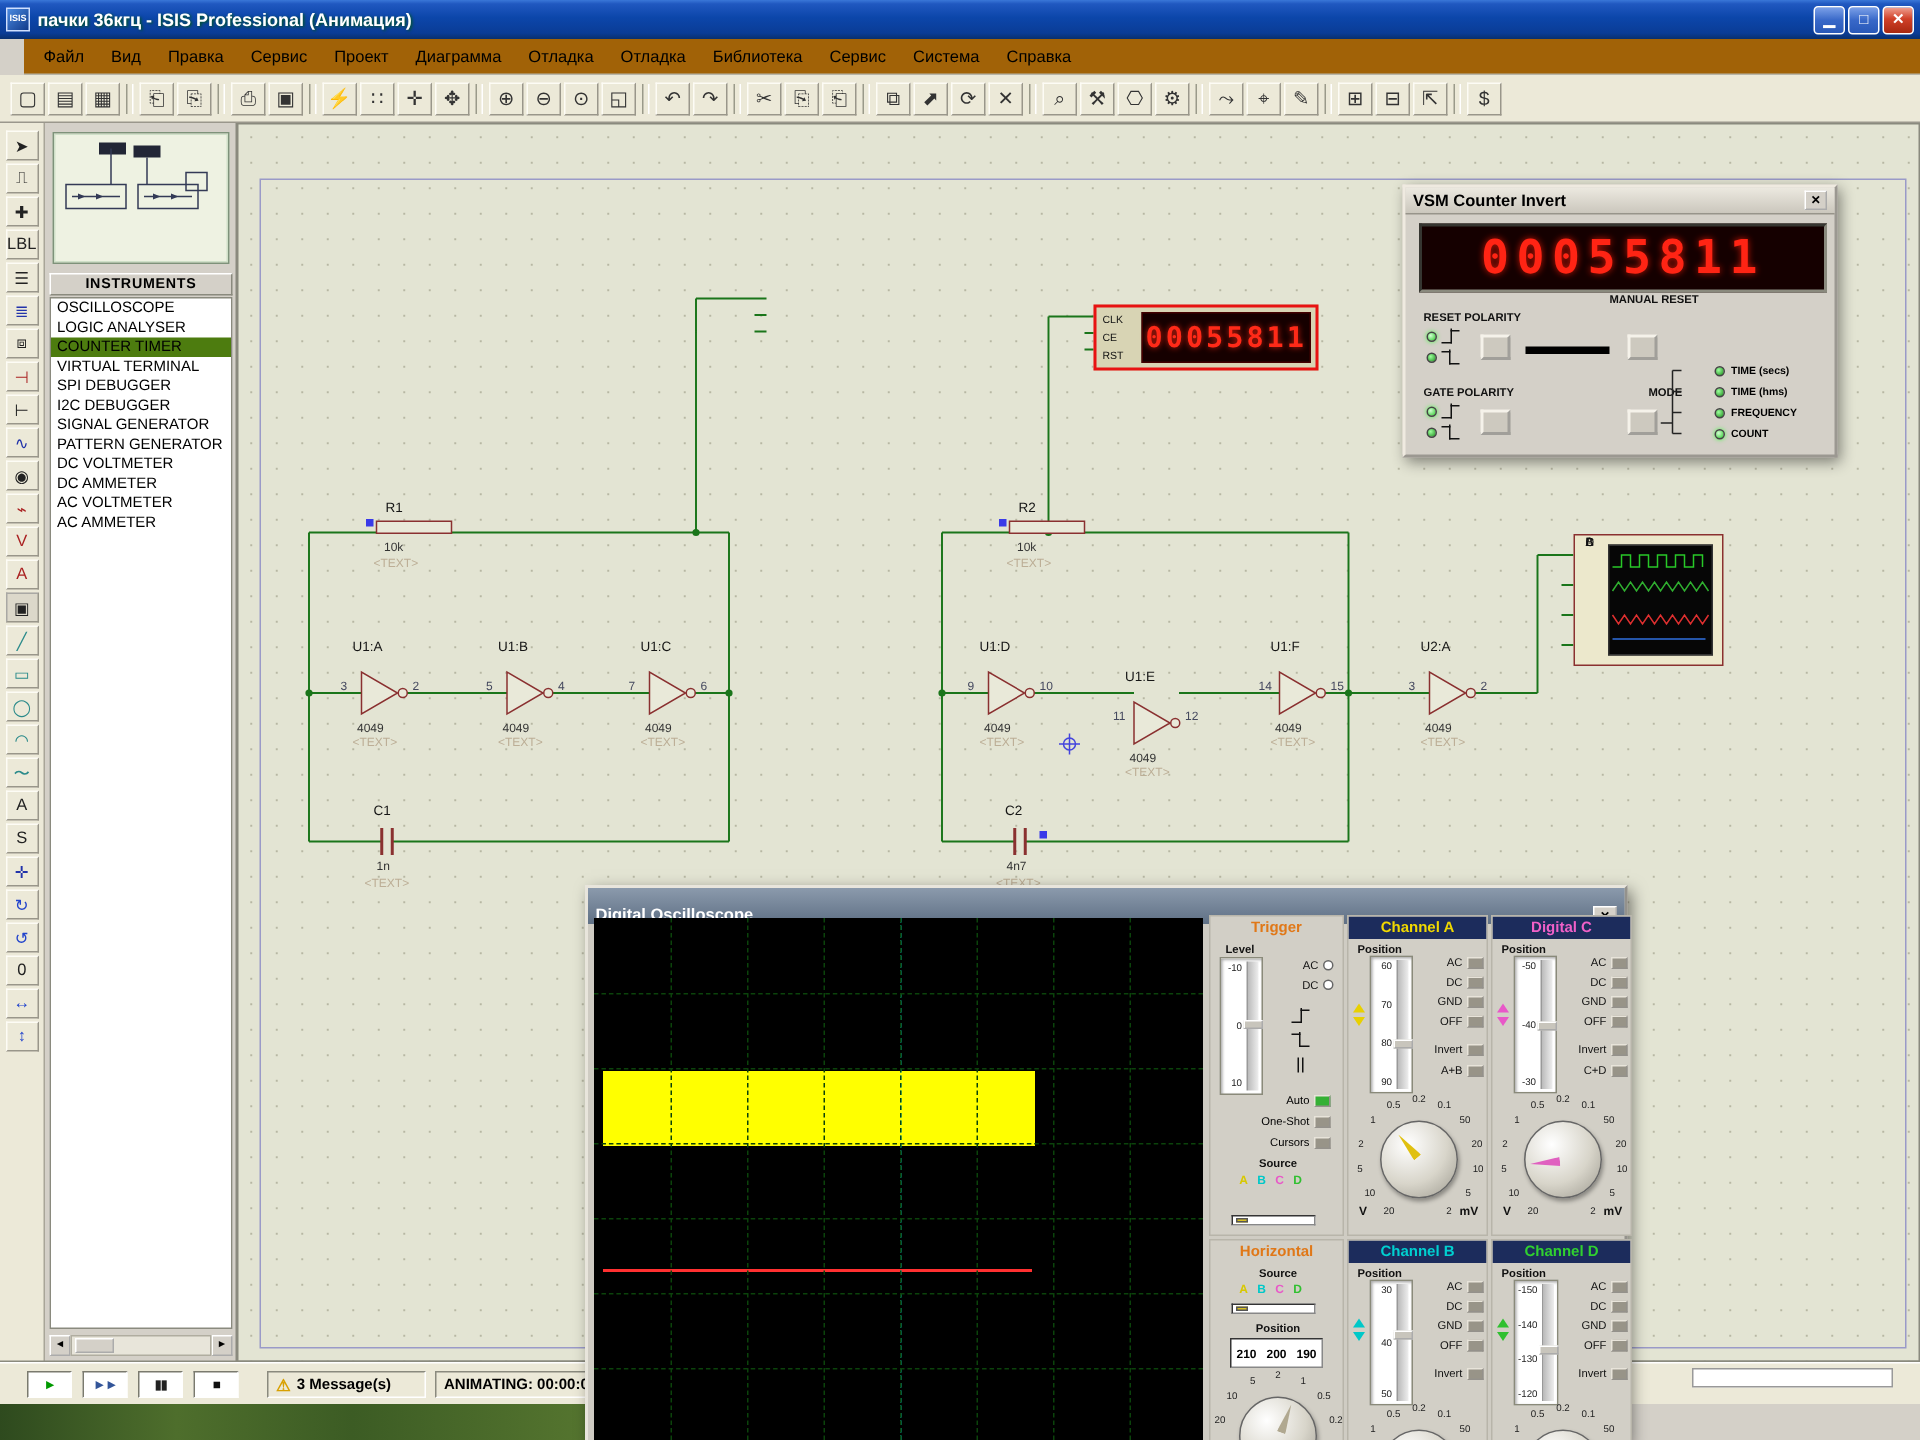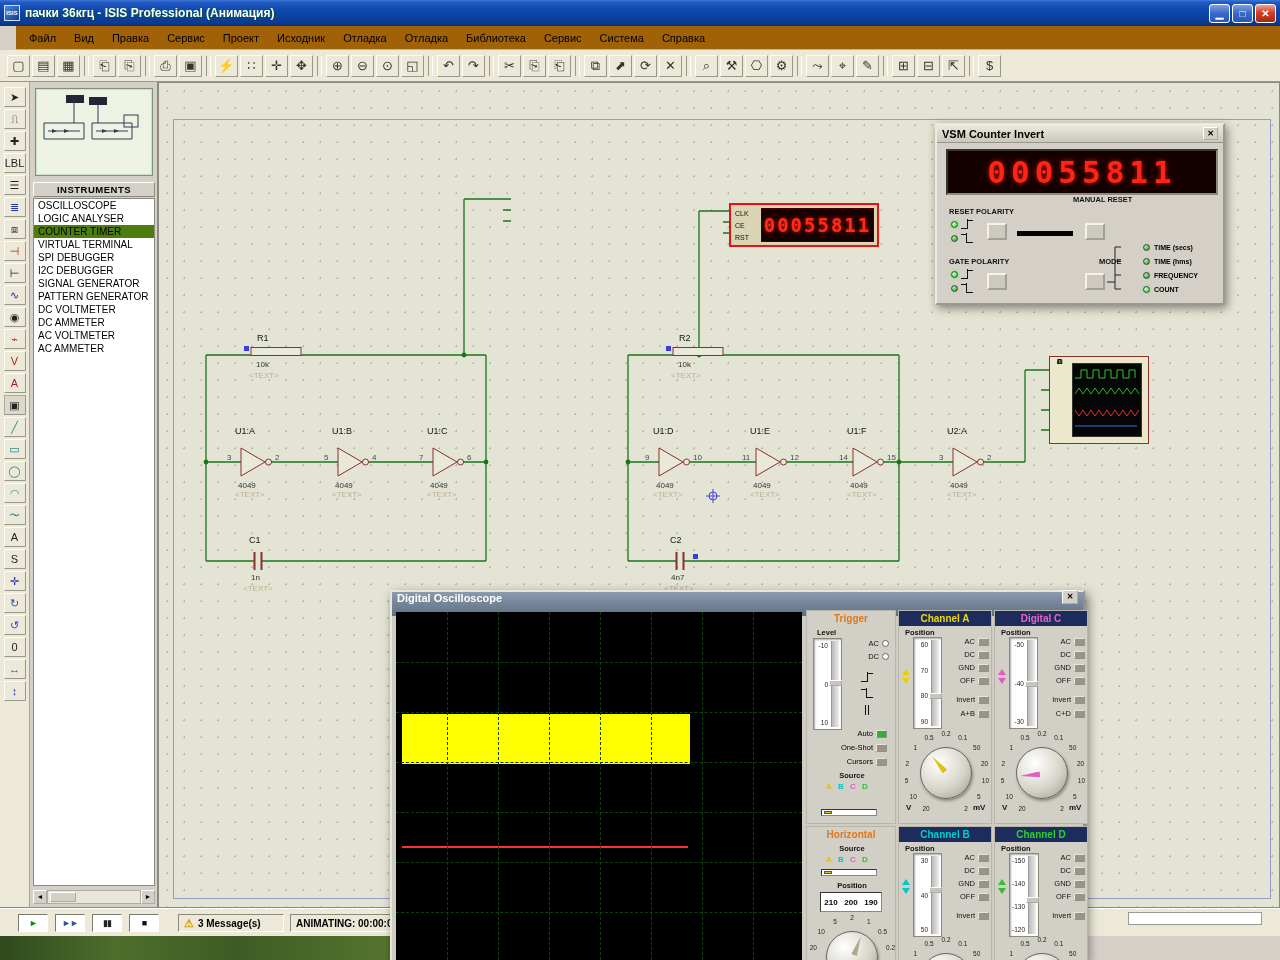--- a/index.html
+++ b/index.html
@@ -79,21 +79,21 @@
 .edge{position:relative;width:12px;height:9px;display:inline-block}
 .edge::before{content:"";position:absolute;left:0;bottom:0;width:6px;height:9px;border-bottom:1px solid #111;border-right:1px solid #111}
 .edge::after{content:"";position:absolute;left:6px;top:0;width:6px;height:1px;background:#111}
 .edge.down{transform:scaleX(-1)}
 #vw-bar{position:absolute;left:80px;top:88px;width:56px;height:5px;background:#000}
 #vw-modes{position:absolute;left:206px;top:100px;display:flex;flex-direction:column;gap:5px}
 .vw-mode{display:flex;align-items:center;gap:4px;height:9px}
 .vw-mode-lbl{font-size:7px;font-weight:bold;white-space:nowrap}
 
 #scope-win{left:390px;top:590px;width:695px;height:372px;background:#cfccc3;border:2px outset #e8e5dc;box-shadow:3px 4px 10px rgba(0,0,0,.5);z-index:40}
-.sw-title{height:18px;background:linear-gradient(180deg,#8b9aac,#5f7085);color:#fff;font-weight:bold;font-size:11px;display:flex;align-items:flex-end;padding:12px 5px}
+.sw-title{height:18px;background:linear-gradient(180deg,#8b9aac,#5f7085);color:#fff;font-weight:bold;font-size:11px;display:flex;align-items:flex-start;padding:12px 5px}
 .sw-close{margin-left:auto;width:16px;height:14px;background:#d4d0c8;border:1px outset #fff;color:#000;font-size:8px;text-align:center;line-height:12px}
 .sw-body{position:absolute;left:2px;top:18px;right:2px;bottom:2px}
 #sw-screen{position:absolute;left:2px;top:2px;width:406px;height:348px;background:#000;overflow:hidden}
 .gl{position:absolute}
 .gl.v{top:0;bottom:0;width:0;border-left:1px dashed #0b430b}
 .gl.h{left:0;right:0;height:0;border-top:1px dashed #0b430b}
 #trace-a{position:absolute;left:6px;top:102px;width:288px;height:50px;background:#ffff00}
 #trace-c{position:absolute;left:6px;top:234px;width:286px;height:2px;background:#ff3030}
 #cursor-v{position:absolute;left:204px;top:0;bottom:0;width:0;border-left:1px dashed #00e0e0}
 #sw-controls{position:absolute;left:412px;top:0;right:0;bottom:0}
@@ -153,21 +153,21 @@
       </div>
   </div>
 
   <div id="menubar" class="a">
 
   <span class="menu-item">Файл</span>
       <span class="menu-item">Вид</span>
       <span class="menu-item">Правка</span>
       <span class="menu-item">Сервис</span>
       <span class="menu-item">Проект</span>
-      <span class="menu-item">Исходник</span>
+      <span class="menu-item">Диаграмма</span>
       <span class="menu-item">Отладка</span>
       <span class="menu-item">Отладка</span>
       <span class="menu-item">Библиотека</span>
       <span class="menu-item">Сервис</span>
       <span class="menu-item">Система</span>
       <span class="menu-item">Справка</span>
     </div>
 
   <div id="toolbar" class="a">
 
@@ -370,21 +370,21 @@
           <svg width="64" height="78" style="position:absolute;left:0;top:0">
             <polygon points="16,22 16,50 40,36" fill="#e9e9d9" stroke="#8a3030"></polygon>
             <circle cx="43.5" cy="36" r="3" fill="#e9e9d9" stroke="#8a3030"></circle>
           </svg>
           <span class="g-ref" style="left: 10px; top: 0px;">U1:D</span>
           <span class="g-pin" style="left: 2px; top: 27px;">9</span>
           <span class="g-pin" style="left: 50px; top: 27px;">10</span>
           <span class="g-part" style="left: 13px; top: 55px;">4049</span>
           <span class="g-text" style="left: 10px; top: 64px;">&lt;TEXT&gt;</span>
         </div>
-        <div class="gate" style="left: 581px; top: 343px;">
+        <div class="gate" style="left: 581px; top: 363px;">
           <svg width="64" height="78" style="position:absolute;left:0;top:0">
             <polygon points="16,22 16,50 40,36" fill="#e9e9d9" stroke="#8a3030"></polygon>
             <circle cx="43.5" cy="36" r="3" fill="#e9e9d9" stroke="#8a3030"></circle>
           </svg>
           <span class="g-ref" style="left: 10px; top: 0px;">U1:E</span>
           <span class="g-pin" style="left: 2px; top: 27px;">11</span>
           <span class="g-pin" style="left: 50px; top: 27px;">12</span>
           <span class="g-part" style="left: 13px; top: 55px;">4049</span>
           <span class="g-text" style="left: 10px; top: 64px;">&lt;TEXT&gt;</span>
         </div>

